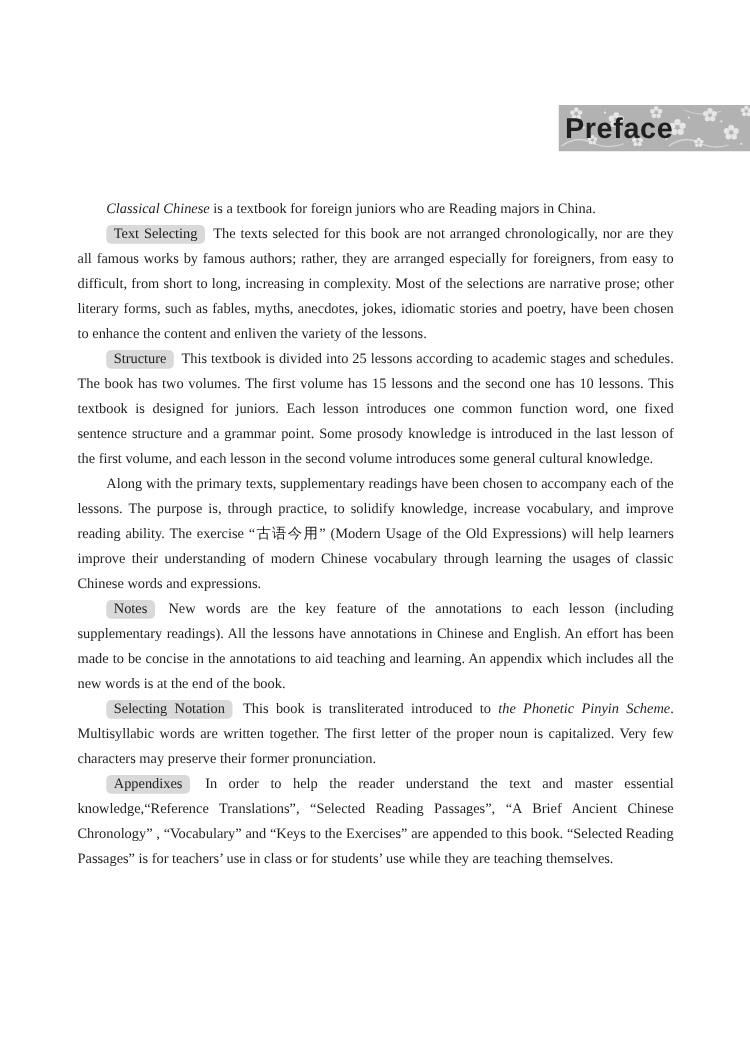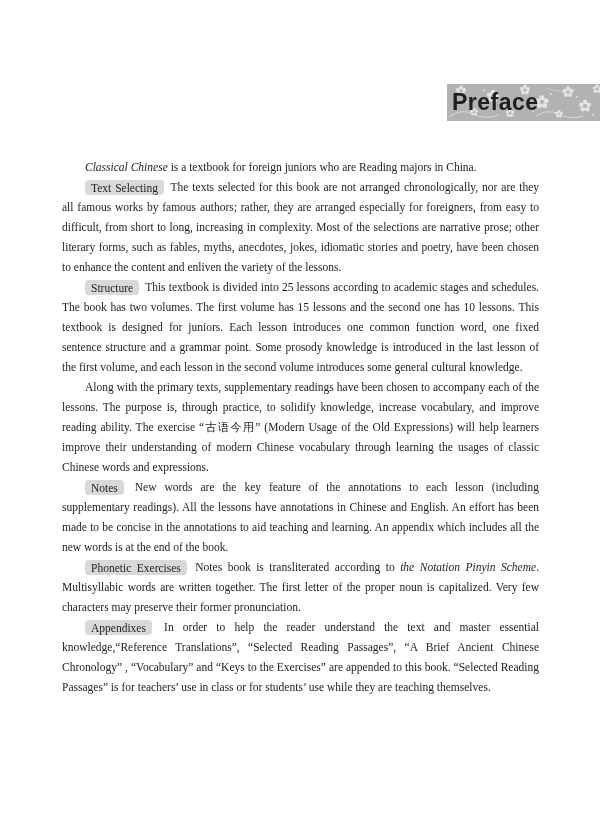--- a/index.html
+++ b/index.html
@@ -108,15 +108,15 @@
   </svg>
   <span class="banner-title">Preface</span>
 </div>
 
 <div class="body-col">
     <p class="para"><span class="seg-italic">Classical Chinese</span><span class="seg-normal"> is a textbook for foreign juniors who are Reading majors in China.</span></p>
     <p class="para"><span class="seg-label">Text Selecting</span><span class="seg-normal"> The texts selected for this book are not arranged chronologically, nor are they all famous works by famous authors; rather, they are arranged especially for foreigners, from easy to difficult, from short to long, increasing in complexity. Most of the selections are narrative prose; other literary forms, such as fables, myths, anecdotes, jokes, idiomatic stories and poetry, have been chosen to enhance the content and enliven the variety of the lessons.</span></p>
     <p class="para"><span class="seg-label">Structure</span><span class="seg-normal"> This textbook is divided into 25 lessons according to academic stages and schedules. The book has two volumes. The first volume has 15 lessons and the second one has 10 lessons. This textbook is designed for juniors. Each lesson introduces one common function word, one fixed sentence structure and a grammar point. Some prosody knowledge is introduced in the last lesson of the first volume, and each lesson in the second volume introduces some general cultural knowledge.</span></p>
     <p class="para"><span class="seg-normal">Along with the primary texts, supplementary readings have been chosen to accompany each of the lessons. The purpose is, through practice, to solidify knowledge, increase vocabulary, and improve reading ability. The exercise “古语今用” (Modern Usage of the Old Expressions) will help learners improve their understanding of modern Chinese vocabulary through learning the usages of classic Chinese words and expressions.</span></p>
     <p class="para"><span class="seg-label">Notes</span><span class="seg-normal"> New words are the key feature of the annotations to each lesson (including supplementary readings). All the lessons have annotations in Chinese and English. An effort has been made to be concise in the annotations to aid teaching and learning. An appendix which includes all the new words is at the end of the book.</span></p>
-    <p class="para"><span class="seg-label">Phonetic Exercises</span><span class="seg-normal"> Notes book is transliterated according to </span><span class="seg-italic">the Notation Pinyin Scheme</span><span class="seg-normal">. Multisyllabic words are written together. The first letter of the proper noun is capitalized. Very few characters may preserve their former pronunciation.</span></p>
+    <p class="para"><span class="seg-label">Selecting Notation</span><span class="seg-normal"> This book is transliterated introduced to </span><span class="seg-italic">the Phonetic Pinyin Scheme</span><span class="seg-normal">. Multisyllabic words are written together. The first letter of the proper noun is capitalized. Very few characters may preserve their former pronunciation.</span></p>
     <p class="para"><span class="seg-label">Appendixes</span><span class="seg-normal"> In order to help the reader understand the text and master essential knowledge,“Reference Translations”, “Selected Reading Passages”, “A Brief Ancient Chinese Chronology” , “Vocabulary” and “Keys to the Exercises” are appended to this book. “Selected Reading Passages” is for teachers’ use in class or for students’ use while they are teaching themselves.</span></p>
   </div>
 
 </body></html>

